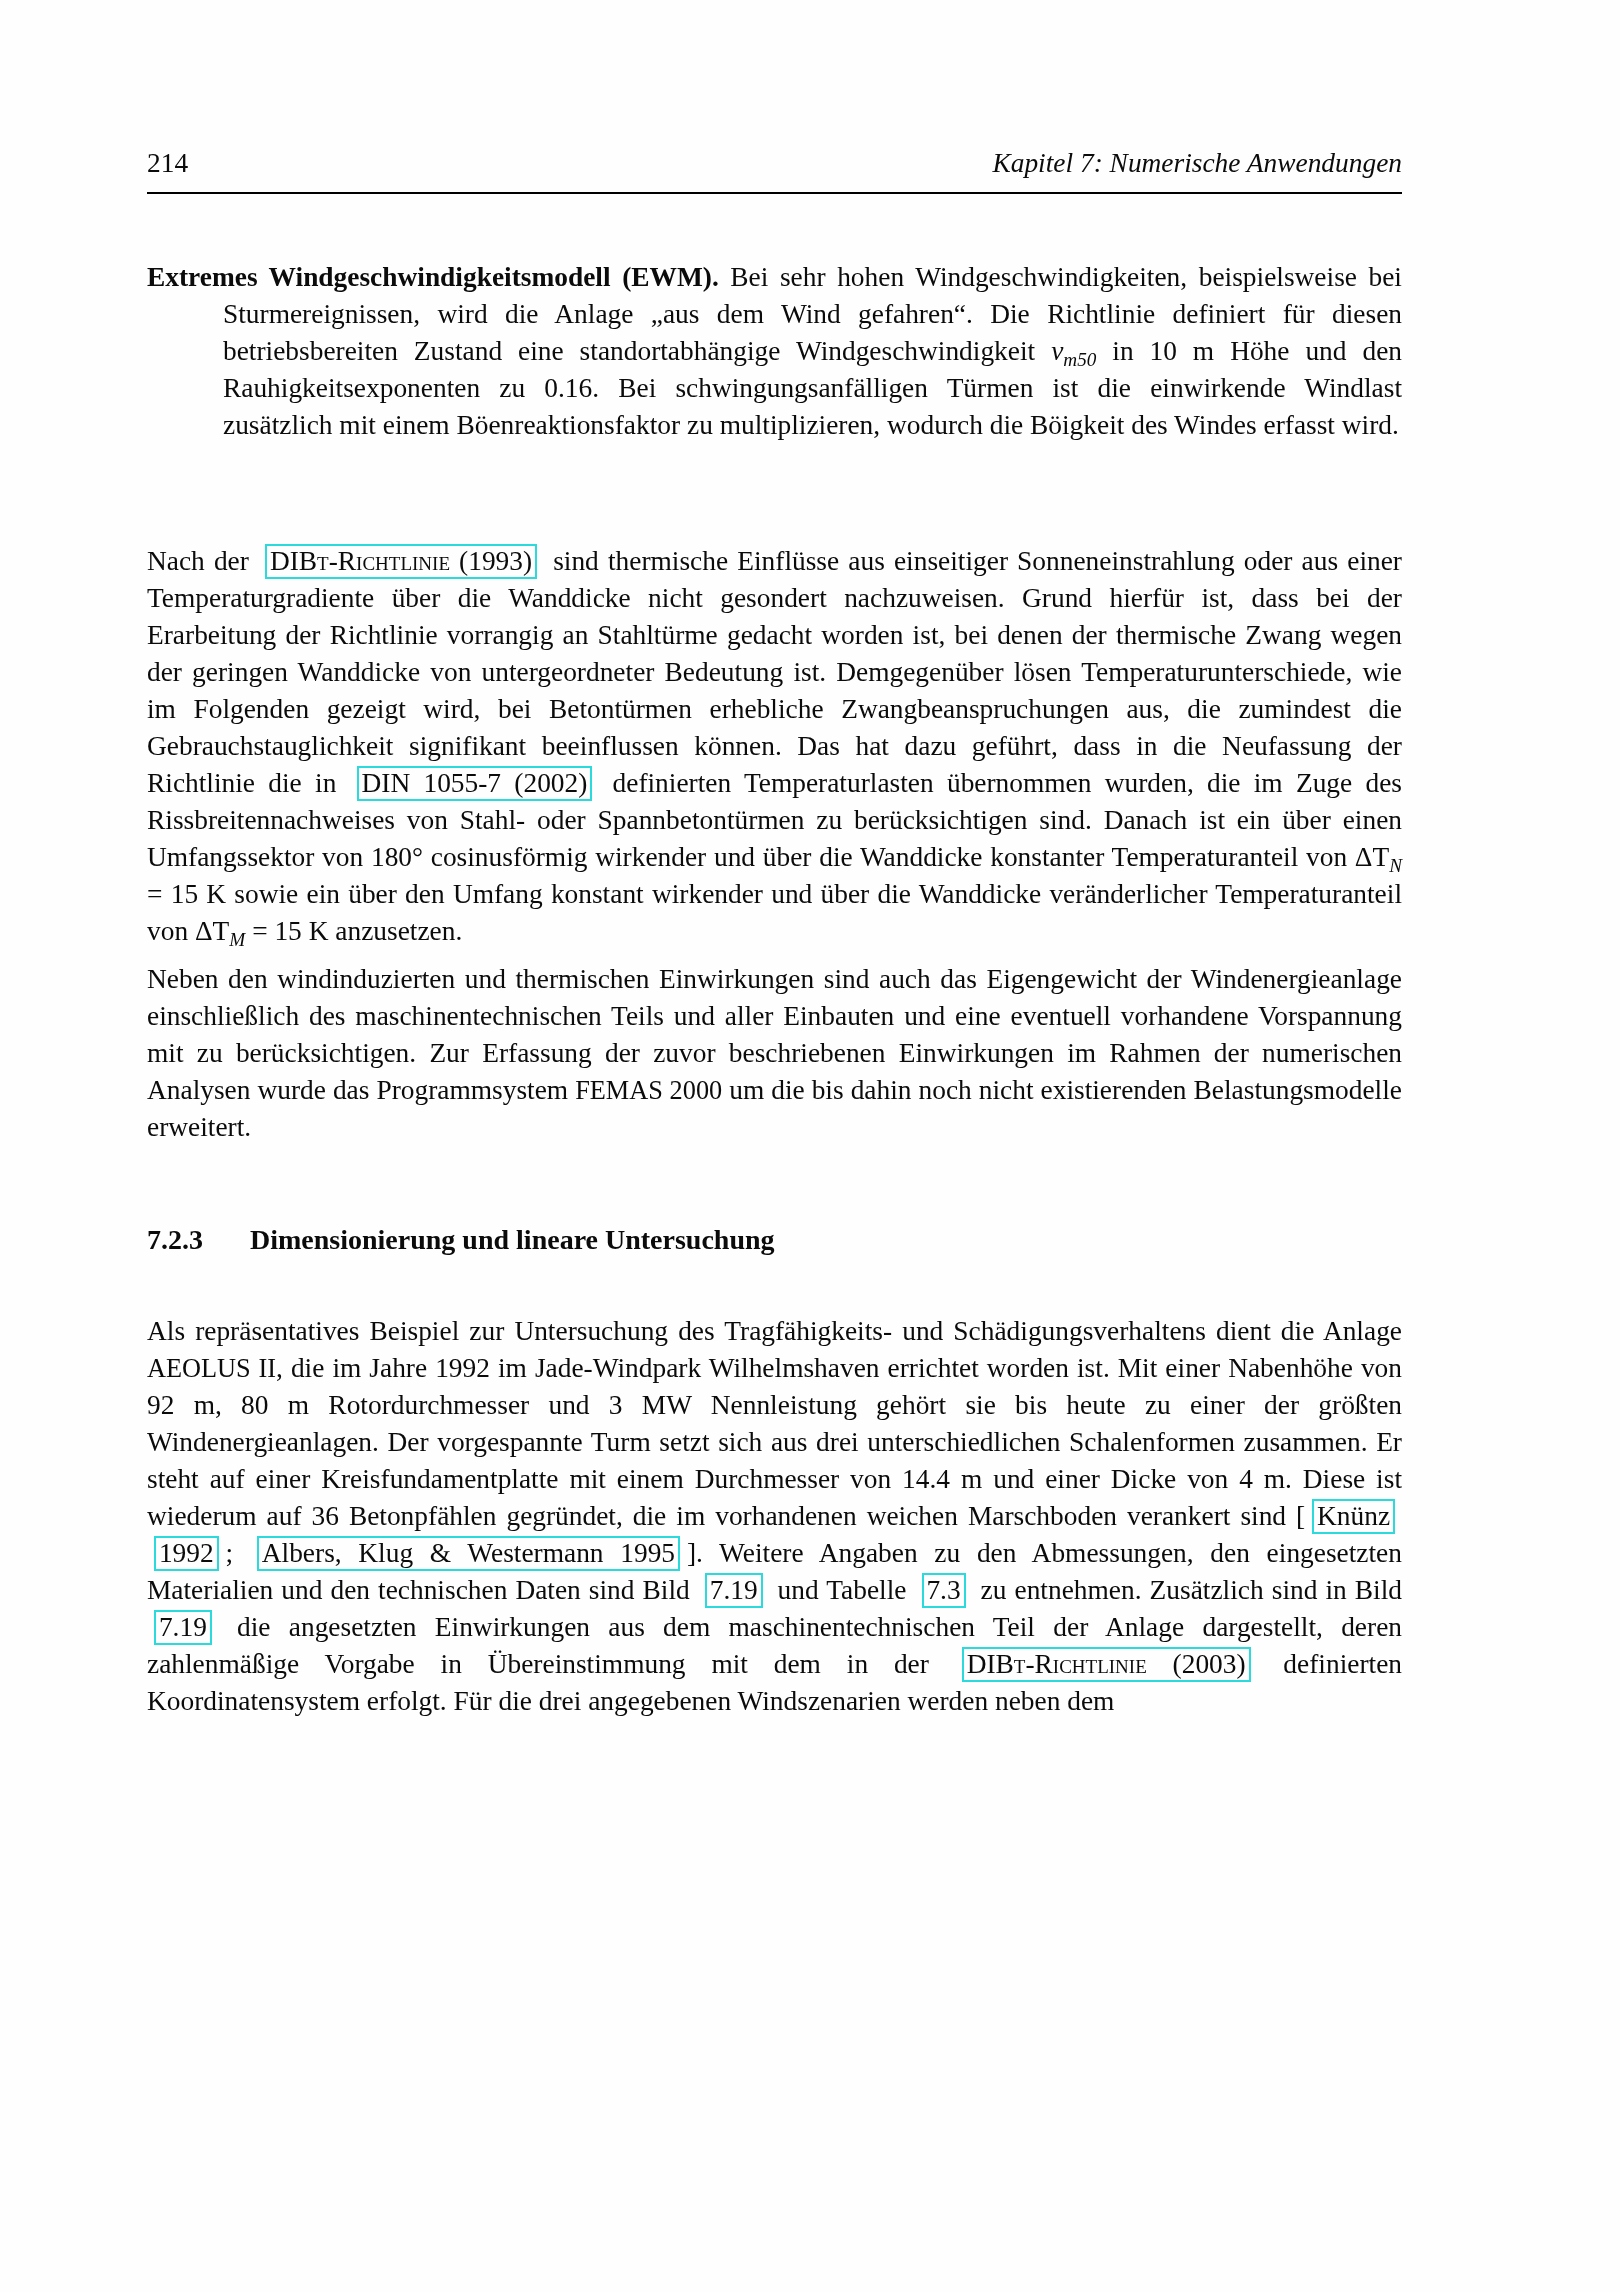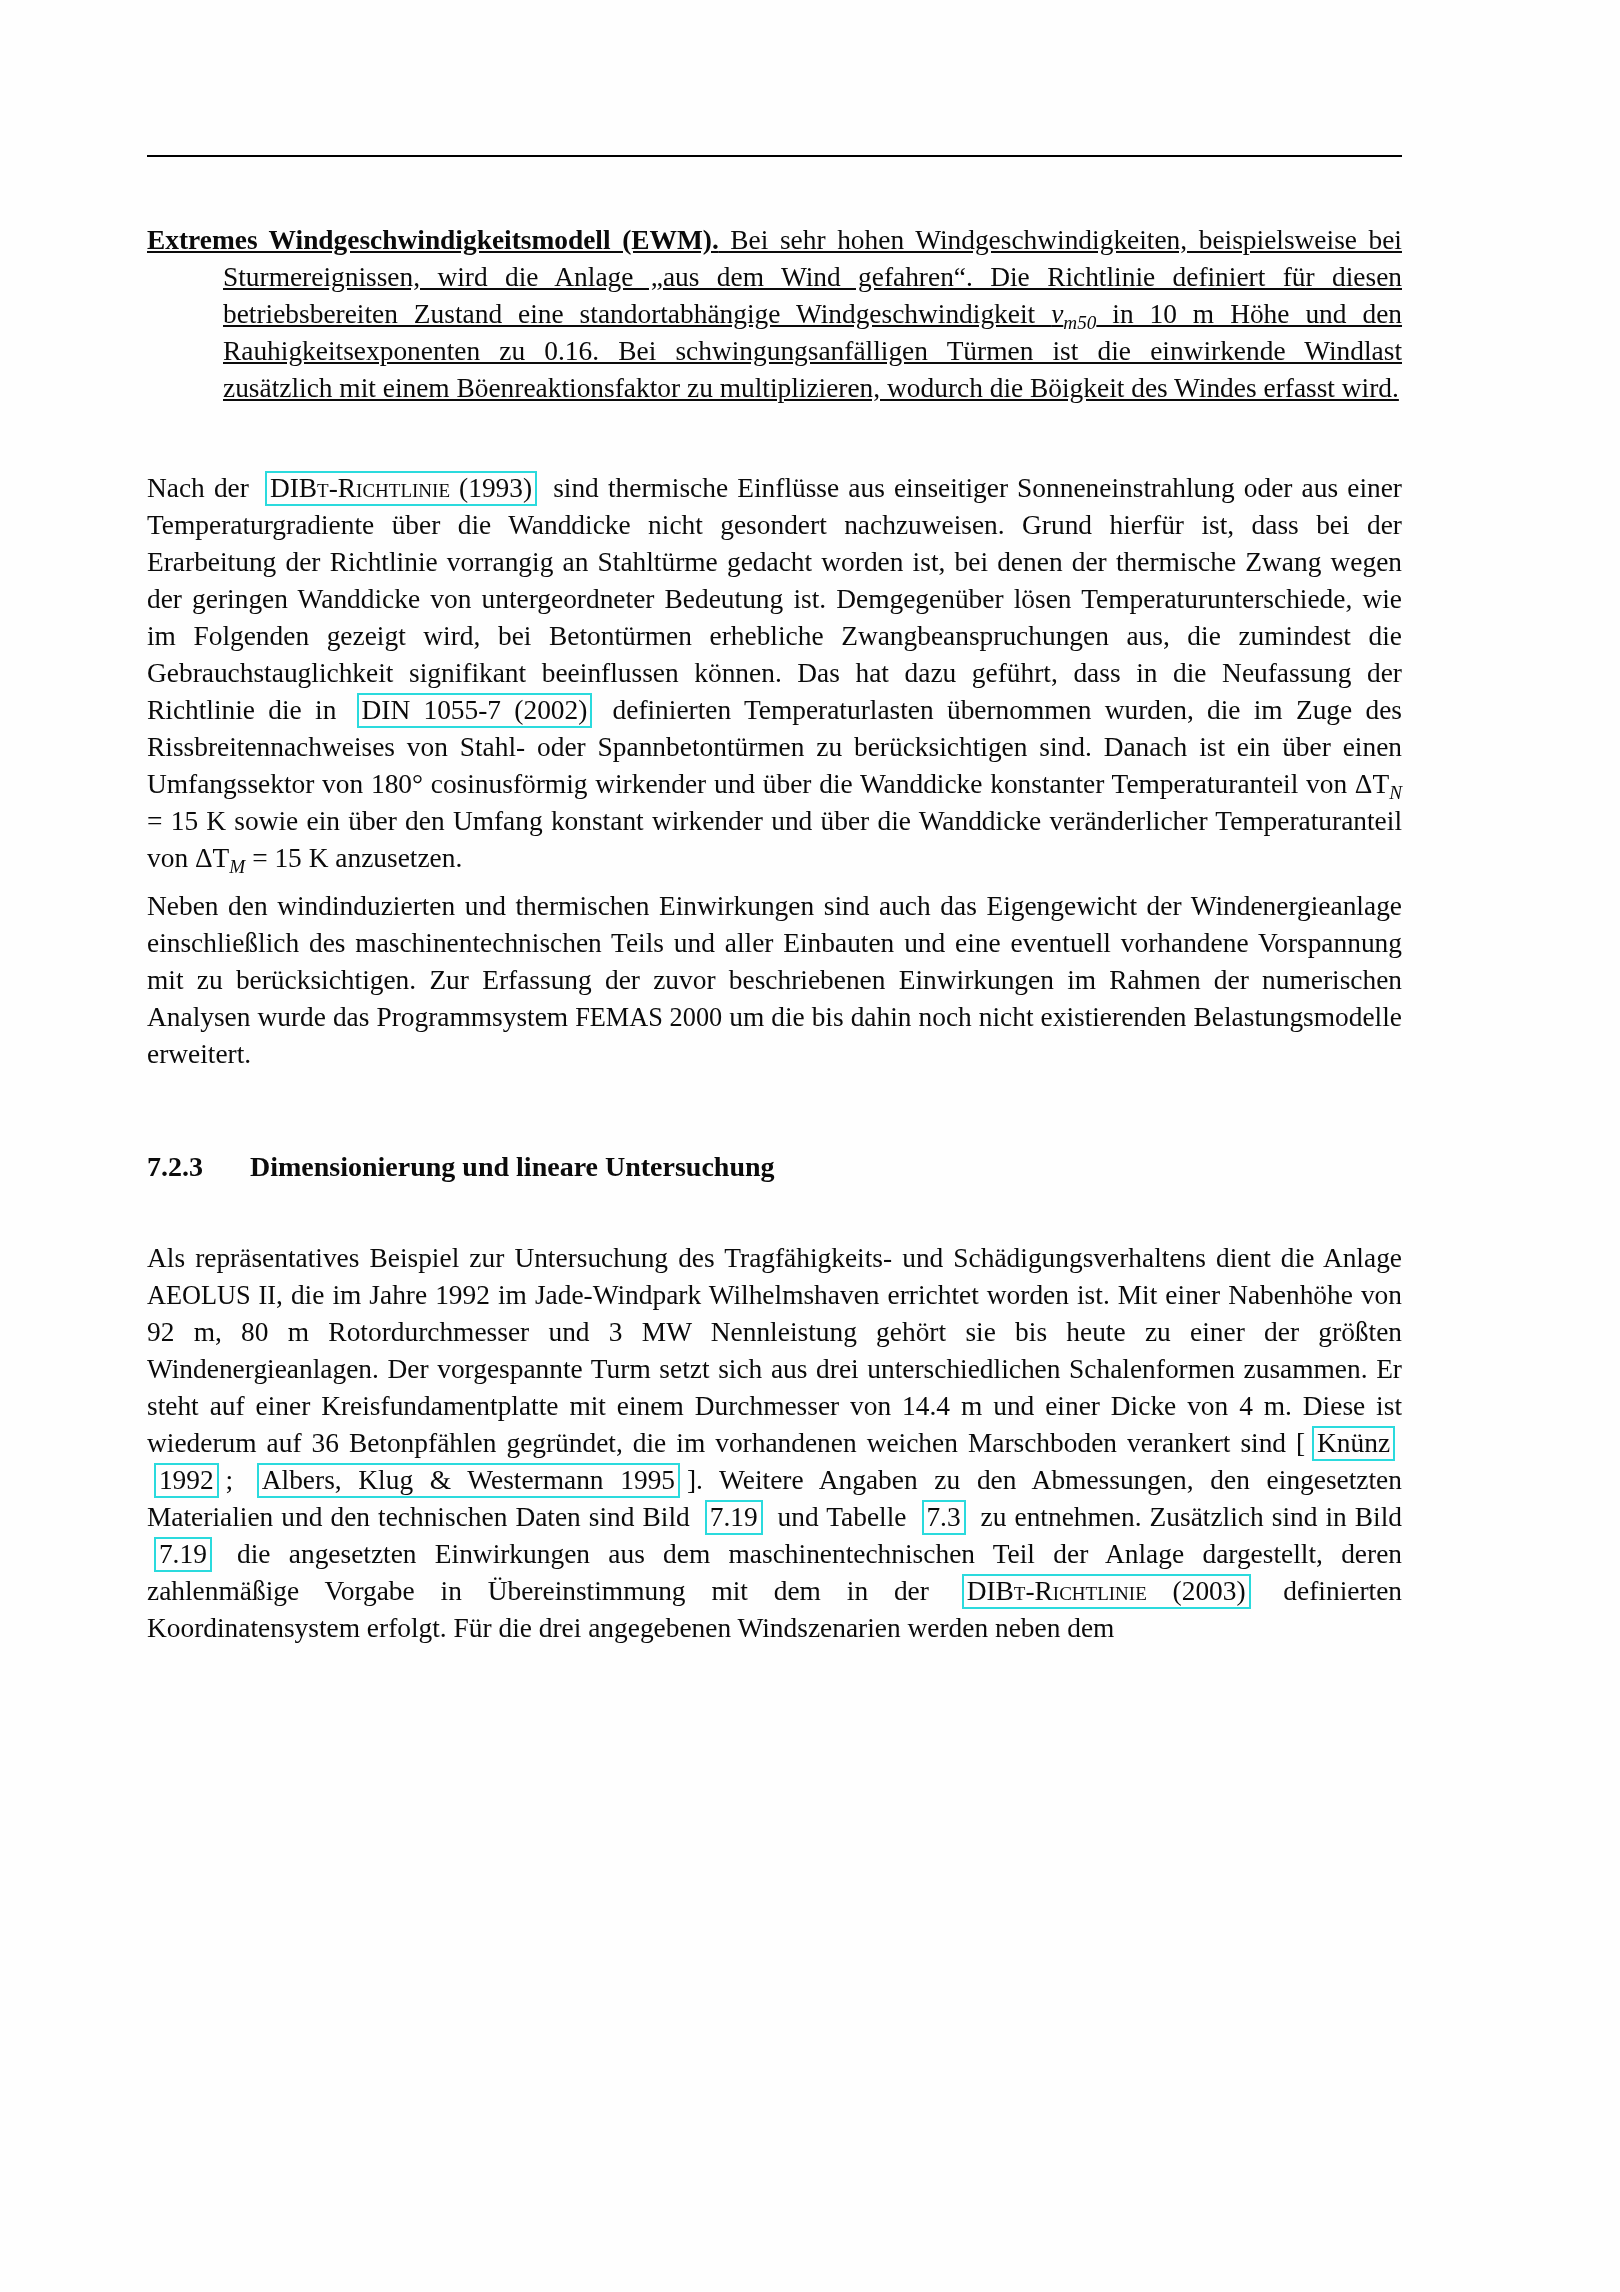--- a/index.html
+++ b/index.html
@@ -35,24 +35,23 @@
     border-top:2.2px solid #000;
     margin-top:9.8px;
   }
   
   .bodycopy p{
     text-align:justify;
     hyphens:none;
   }
   .para-ewm{
     margin-top:65px;
-    margin-bottom:63px;
+    margin-bottom:99px;
     padding-left:76px;
     text-indent:-76px;
-    text-decoration:underline;
   }
   .para-thermal{ margin-bottom:10.8px; }
   .para-loads{ margin-bottom:0; }
   .para-aeolus{ margin-bottom:0; }
   .bold{ font-weight:bold; }
   .sans{ font-family:Liberation Serif, serif; font-size:0.96em; }
   .plain{}
   
   .link-box{
     border:2px solid var(--link);
@@ -81,20 +80,24 @@
     font-size:28px;
     line-height:41px;
   }
   .section-heading .sec-num{ display:inline-block; margin-right:47px; }
 </style>
 <title>Kapitel 7: Numerische Anwendungen</title></head>
 <body>
 
 <div class="page">
 
+  <header class="running-header">
+    <span>214</span>
+    <span class="chapter">Kapitel 7: Numerische Anwendungen</span>
+  </header>
   <hr class="header-rule">
 
   <div class="bodycopy">
 
     <p class="para-ewm"><span class="bold">Extremes Windgeschwindigkeitsmodell (EWM).</span><span class="plain"> Bei sehr hohen Windgeschwindigkeiten, beispielsweise bei Sturmereignissen, wird die Anlage „aus dem Wind gefahren“. Die Richtlinie definiert für diesen betriebsbereiten Zustand eine standortabhängige Windgeschwindigkeit </span><span class="math"><span class="mpre"></span><span class="mvar">v</span><sub>m50</sub></span><span class="plain"> in 10 m Höhe und den Rauhigkeitsexponenten zu 0.16. Bei schwingungsanfälligen Türmen ist die einwirkende Windlast zusätzlich mit einem Böenreaktionsfaktor zu multiplizieren, wodurch die Böigkeit des Windes erfasst wird.</span></p>
 
     <p class="para-thermal"><span class="plain">Nach der </span><a class="link-box sc">DIBt-Richtlinie (1993)</a><span class="plain"> sind thermische Einflüsse aus einseitiger Sonneneinstrahlung oder aus einer Temperaturgradiente über die Wanddicke nicht gesondert nachzuweisen. Grund hierfür ist, dass bei der Erarbeitung der Richtlinie vorrangig an Stahltürme gedacht worden ist, bei denen der thermische Zwang wegen der geringen Wanddicke von untergeordneter Bedeutung ist. Demgegenüber lösen Temperaturunterschiede, wie im Folgenden gezeigt wird, bei Betontürmen erhebliche Zwangbeanspruchungen aus, die zumindest die Gebrauchstauglichkeit signifikant beeinflussen können. Das hat dazu geführt, dass in die Neufassung der Richtlinie die in </span><a class="link-box">DIN 1055-7 (2002)</a><span class="plain"> definierten Temperaturlasten übernommen wurden, die im Zuge des Rissbreitennachweises von Stahl- oder Spannbetontürmen zu berücksichtigen sind. Danach ist ein über einen Umfangssektor von 180° cosinusförmig wirkender und über die Wanddicke konstanter Temperaturanteil von </span><span class="math"><span class="mpre">ΔT</span><span class="mvar"></span><sub>N</sub></span><span class="plain"> = 15 K sowie ein über den Umfang konstant wirkender und über die Wanddicke veränderlicher Temperaturanteil von </span><span class="math"><span class="mpre">ΔT</span><span class="mvar"></span><sub>M</sub></span><span class="plain"> = 15 K anzusetzen.</span></p>
 
     <p class="para-loads"><span class="plain">Neben den windinduzierten und thermischen Einwirkungen sind auch das Eigengewicht der Windenergieanlage einschließlich des maschinentechnischen Teils und aller Einbauten und eine eventuell vorhandene Vorspannung mit zu berücksichtigen. Zur Erfassung der zuvor beschriebenen Einwirkungen im Rahmen der numerischen Analysen wurde das Programmsystem </span><span class="sans">FEMAS 2000</span><span class="plain"> um die bis dahin noch nicht existierenden Belastungsmodelle erweitert.</span></p>
 

